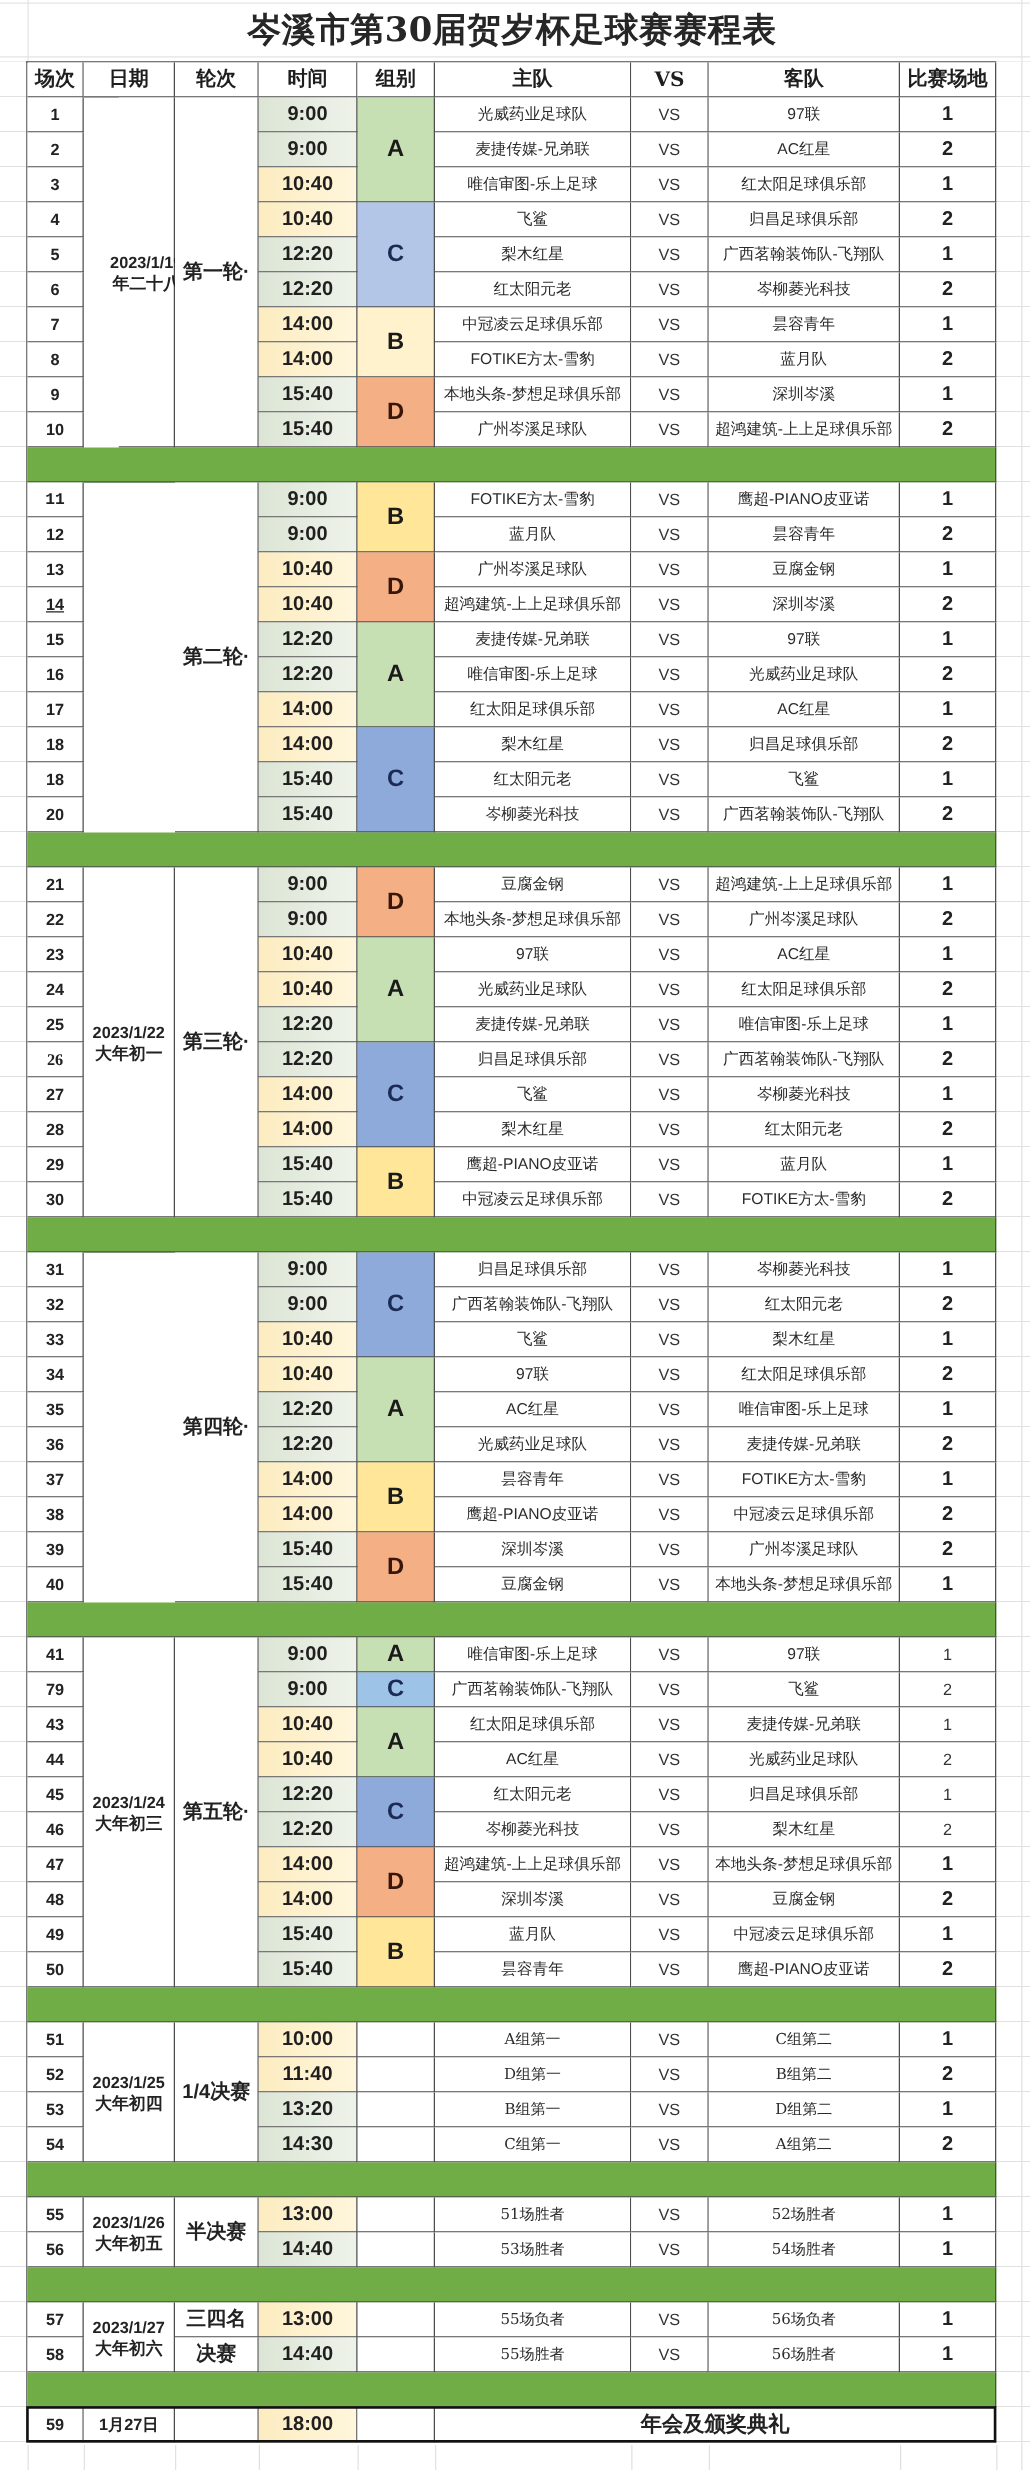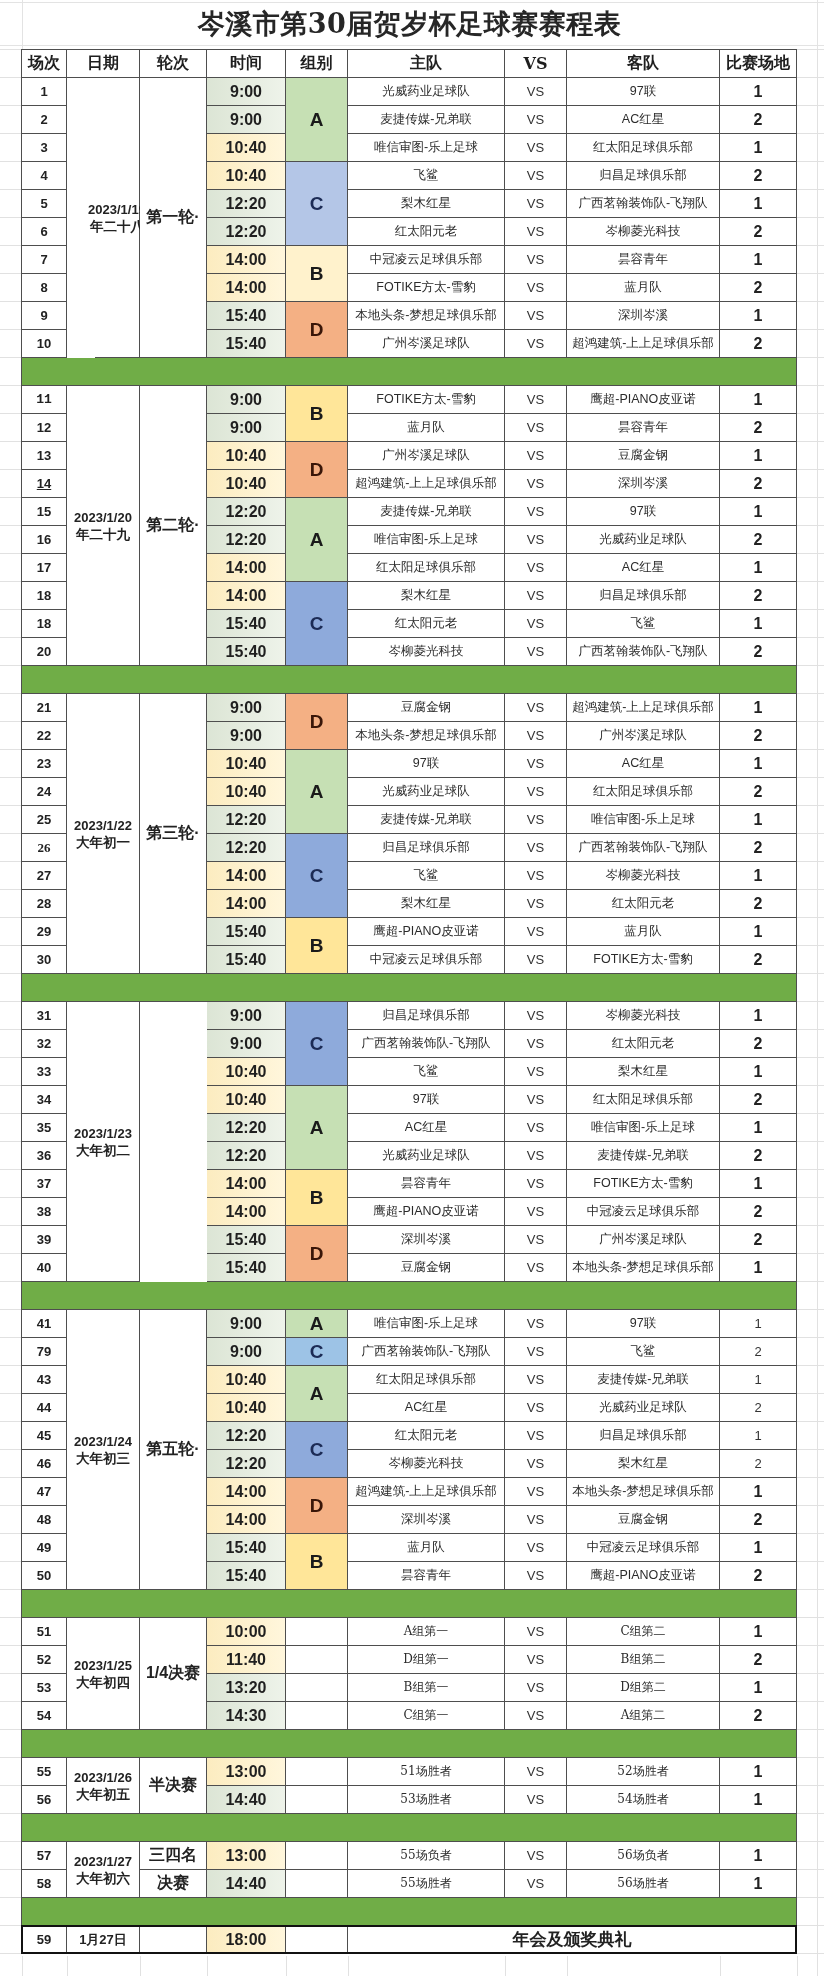--- a/index.html
+++ b/index.html
@@ -149,24 +149,20 @@
     <div class="c vs" style="grid-area: 10 / 7 / span 1 / span 1;">VS</div>
     <div class="c team" style="grid-area: 10 / 8 / span 1 / span 1;">深圳岑溪</div>
     <div class="c venue" style="grid-area: 10 / 9 / span 1 / span 1;">1</div>
     <div class="c no" style="grid-area: 11 / 1 / span 1 / span 1;">10</div>
     <div class="c time" style="grid-area: 11 / 4 / span 1 / span 1; background: linear-gradient(90deg, rgb(220, 229, 213), rgb(238, 243, 234));">15:40</div>
     <div class="c team" style="grid-area: 11 / 6 / span 1 / span 1;">广州岑溪足球队</div>
     <div class="c vs" style="grid-area: 11 / 7 / span 1 / span 1;">VS</div>
     <div class="c team" style="grid-area: 11 / 8 / span 1 / span 1;">超鸿建筑-上上足球俱乐部</div>
     <div class="c venue" style="grid-area: 11 / 9 / span 1 / span 1;">2</div>
     <div class="c sep" style="grid-area: 12 / 1 / span 1 / span 9; background: rgb(112, 173, 71);"></div>
-    <div class="c date" style="grid-area: 13 / 2 / span 10 / span 1;">
-      <span>2023/1/20</span>
-      <span>年二十九</span>
-    </div>
     <div class="c round" style="grid-area: 13 / 3 / span 10 / span 1;">第二轮·</div>
     <div class="c grp" style="grid-area: 13 / 5 / span 2 / span 1; background: rgb(255, 230, 153); color: rgb(26, 26, 26);">B</div>
     <div class="c grp" style="grid-area: 15 / 5 / span 2 / span 1; background: rgb(244, 176, 132); color: rgb(58, 22, 8);">D</div>
     <div class="c grp" style="grid-area: 17 / 5 / span 3 / span 1; background: rgb(198, 224, 180); color: rgb(26, 26, 26);">A</div>
     <div class="c grp" style="grid-area: 20 / 5 / span 3 / span 1; background: rgb(142, 170, 219); color: rgb(28, 43, 85);">C</div>
     <div class="c no" style="grid-area: 13 / 1 / span 1 / span 1; font-family: Liberation Mono, monospace;">11</div>
     <div class="c time" style="grid-area: 13 / 4 / span 1 / span 1; background: linear-gradient(90deg, rgb(220, 229, 213), rgb(238, 243, 234));">9:00</div>
     <div class="c team" style="grid-area: 13 / 6 / span 1 / span 1;">FOTIKE方太-雪豹</div>
     <div class="c vs" style="grid-area: 13 / 7 / span 1 / span 1;">VS</div>
     <div class="c team" style="grid-area: 13 / 8 / span 1 / span 1;">鹰超-PIANO皮亚诺</div>
@@ -289,24 +285,21 @@
     <div class="c vs" style="grid-area: 32 / 7 / span 1 / span 1;">VS</div>
     <div class="c team" style="grid-area: 32 / 8 / span 1 / span 1;">蓝月队</div>
     <div class="c venue" style="grid-area: 32 / 9 / span 1 / span 1;">1</div>
     <div class="c no" style="grid-area: 33 / 1 / span 1 / span 1;">30</div>
     <div class="c time" style="grid-area: 33 / 4 / span 1 / span 1; background: linear-gradient(90deg, rgb(220, 229, 213), rgb(238, 243, 234));">15:40</div>
     <div class="c team" style="grid-area: 33 / 6 / span 1 / span 1;">中冠凌云足球俱乐部</div>
     <div class="c vs" style="grid-area: 33 / 7 / span 1 / span 1;">VS</div>
     <div class="c team" style="grid-area: 33 / 8 / span 1 / span 1;">FOTIKE方太-雪豹</div>
     <div class="c venue" style="grid-area: 33 / 9 / span 1 / span 1;">2</div>
     <div class="c sep" style="grid-area: 34 / 1 / span 1 / span 9; background: rgb(112, 173, 71);"></div>
-    <div class="c date" style="grid-area: 35 / 2 / span 10 / span 1;">
-      <span>2023/1/23</span>
-      <span>大年初二</span>
-    </div>
+    <div class="c round" style="grid-area: 35 / 3 / span 10 / span 1;">第四轮·</div>
     <div class="c grp" style="grid-area: 35 / 5 / span 3 / span 1; background: rgb(142, 170, 219); color: rgb(28, 43, 85);">C</div>
     <div class="c grp" style="grid-area: 38 / 5 / span 3 / span 1; background: rgb(198, 224, 180); color: rgb(26, 26, 26);">A</div>
     <div class="c grp" style="grid-area: 41 / 5 / span 2 / span 1; background: rgb(255, 230, 153); color: rgb(26, 26, 26);">B</div>
     <div class="c grp" style="grid-area: 43 / 5 / span 2 / span 1; background: rgb(244, 176, 132); color: rgb(58, 22, 8);">D</div>
     <div class="c no" style="grid-area: 35 / 1 / span 1 / span 1;">31</div>
     <div class="c time" style="grid-area: 35 / 4 / span 1 / span 1; background: linear-gradient(90deg, rgb(220, 229, 213), rgb(238, 243, 234));">9:00</div>
     <div class="c team" style="grid-area: 35 / 6 / span 1 / span 1;">归昌足球俱乐部</div>
     <div class="c vs" style="grid-area: 35 / 7 / span 1 / span 1;">VS</div>
     <div class="c team" style="grid-area: 35 / 8 / span 1 / span 1;">岑柳菱光科技</div>
     <div class="c venue" style="grid-area: 35 / 9 / span 1 / span 1;">1</div>

